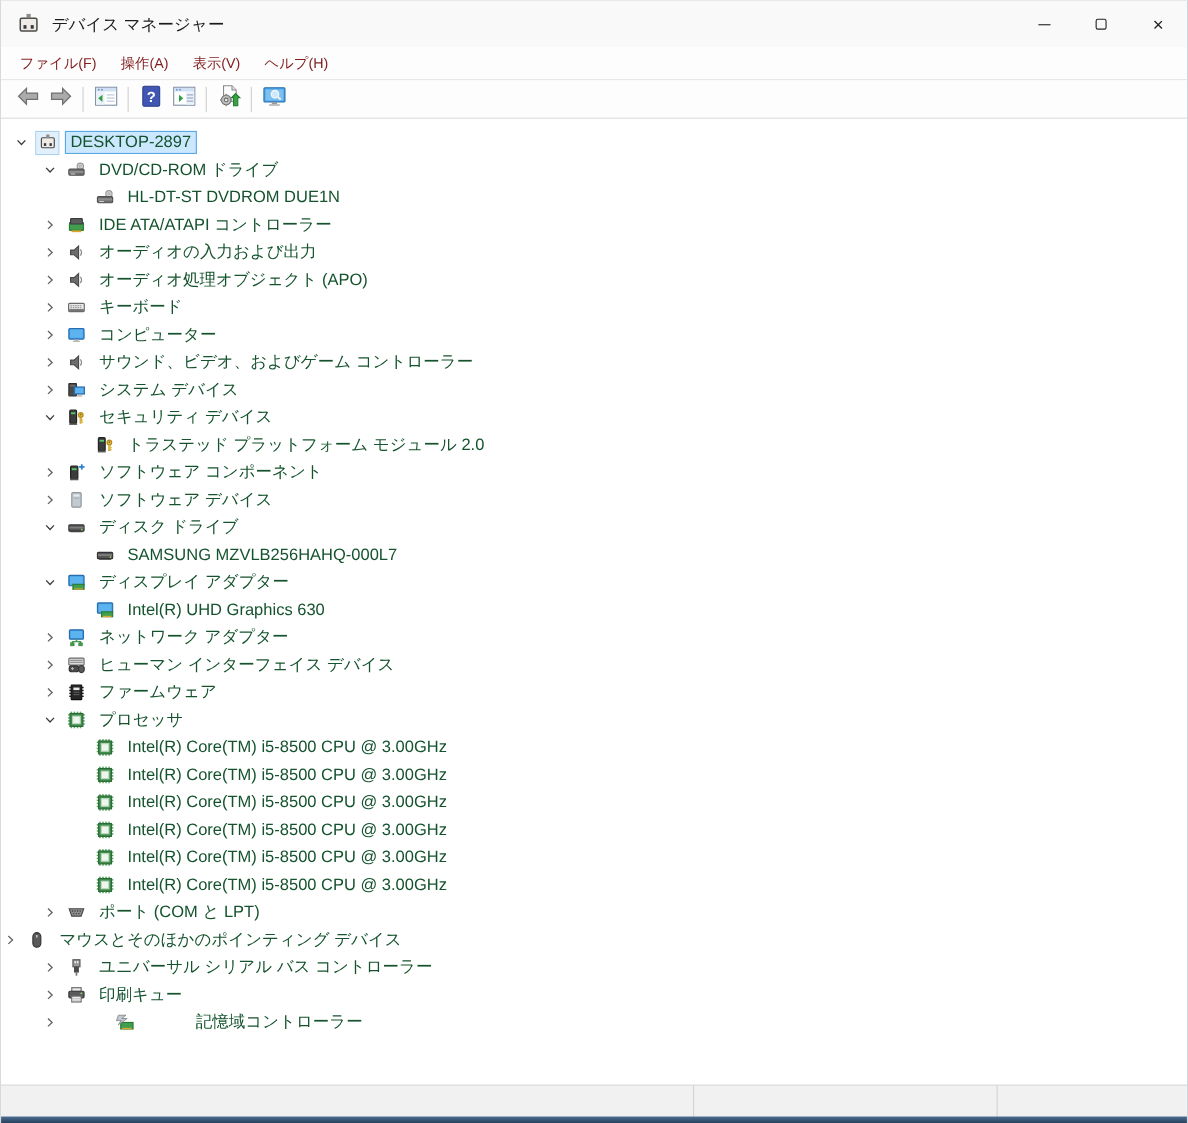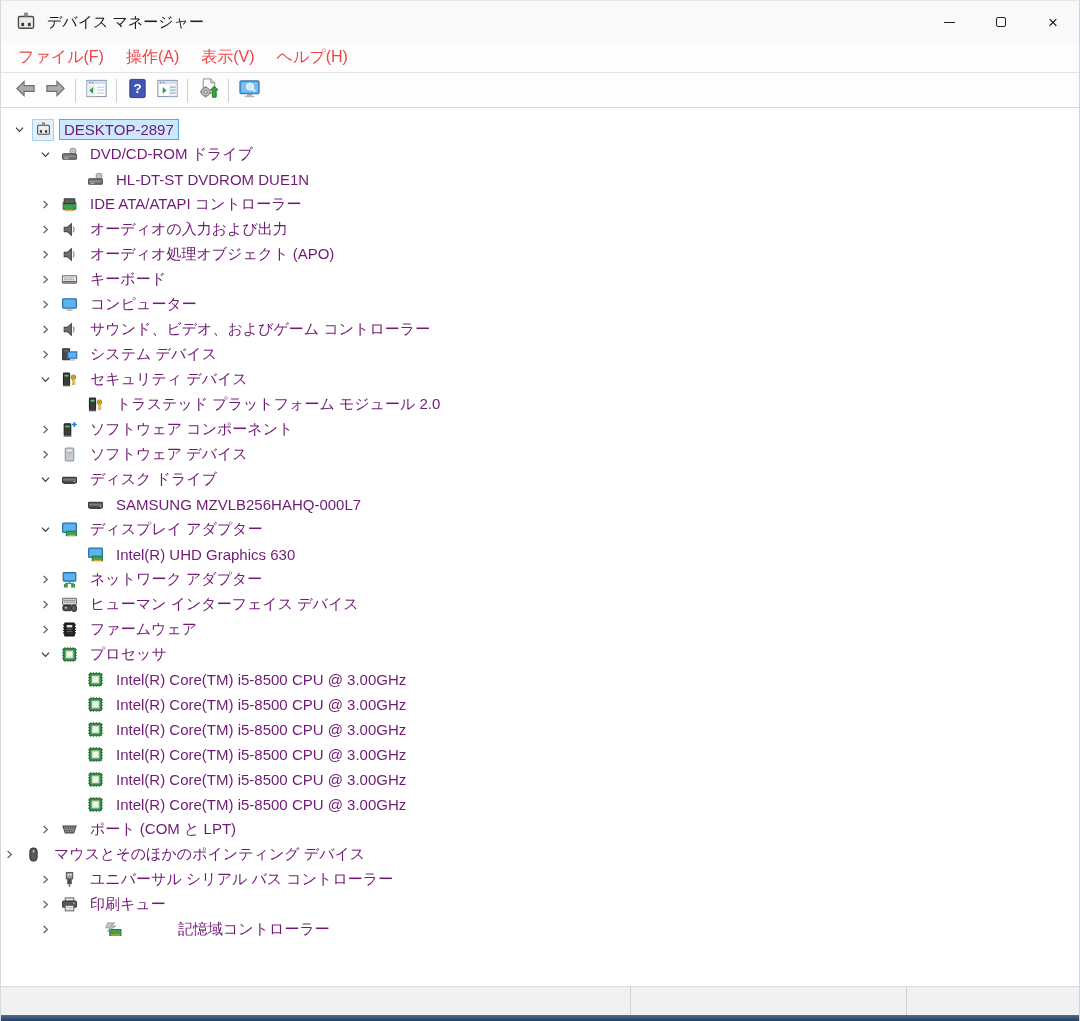--- a/index.html
+++ b/index.html
@@ -27,33 +27,33 @@
   .win-btn { width:52px; height:100%; display:flex; align-items:center; justify-content:center; }
   .glyph-min { width:11px; height:1px; background:#222; }
   .glyph-max { width:10px; height:10px; border:1.2px solid #222; border-radius:2px; }
   .glyph-close { font-size:17px; color:#222; line-height:1; }
   
   .menubar {
     height:30px; flex:none; background:#fdfdfd;
     display:flex; align-items:center; padding-left:6px;
     border-bottom:1px solid #e2e2e2;
   }
-  .menu-item { padding:4px 11px; font-size:16px; color:#ef4444; }
+  .menu-item { padding:4px 11px; font-size:13px; color:#7f1d1d; }
   
   .toolbar {
     height:35px; flex:none; background:#fdfdfd;
     display:flex; align-items:center; padding-left:9px;
     border-bottom:1px solid #d8d8d8;
   }
   .tb-btn { width:30px; height:27px; display:flex; align-items:center; justify-content:center; }
   .tb-btn svg { width:23px; height:23px; }
   .tb-sep { width:1px; height:23px; background:#cfcfcf; margin:0 5px; flex:none; }
   
   .tree { flex:1; background:#fff; overflow:hidden; padding-top:9px; }
-  .tree-row { height:25px; display:flex; align-items:center; font-size:15px; color:#701a75; white-space:nowrap; }
+  .tree-row { height:25px; display:flex; align-items:center; font-size:15px; color:#14532d; white-space:nowrap; }
   .chev { width:16px; height:16px; margin-right:6px; flex:none; display:flex; align-items:center; justify-content:center; }
   .chev svg { width:15px; height:15px; }
   .icon-wrap { width:20px; height:20px; margin-right:6px; flex:none; display:flex; align-items:center; justify-content:center; padding:1px; }
   .icon-wrap svg { width:17px; height:17px; }
   .row-label { padding:1px 4px; border:1px solid transparent; }
   .tree-row.selected .icon-wrap { background:#e2f0fb; outline:1px solid #a8d2f0; }
   .tree-row.selected .row-label { background:#cce8ff; border:1px solid #5ba7e0; }
   
   .statusbar {
     height:29px; flex:none; background:#f1f1f1;

